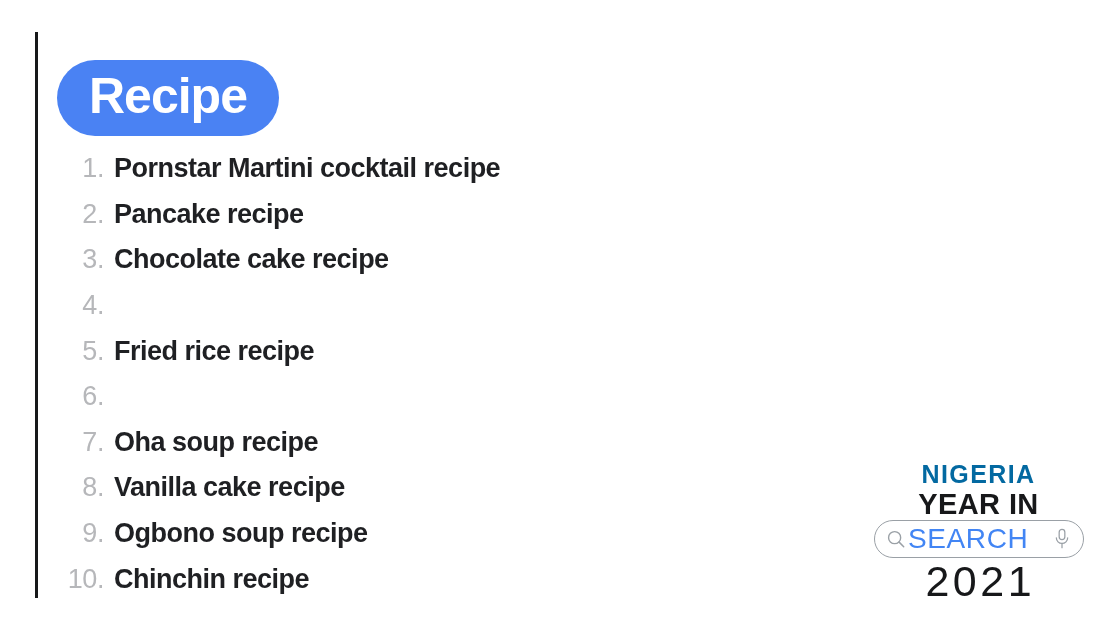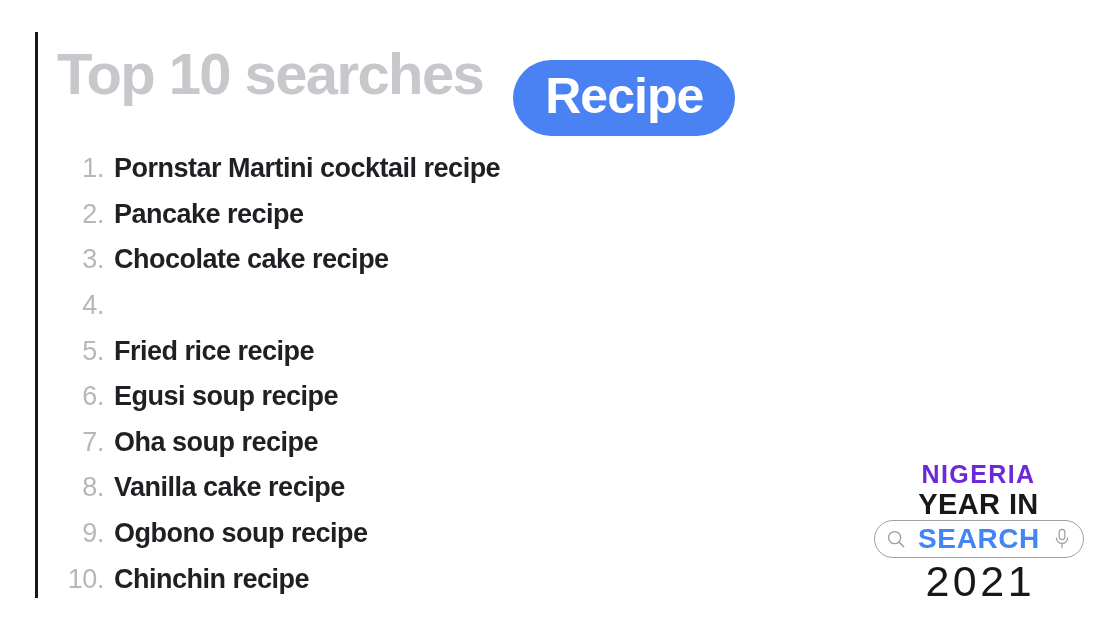--- a/index.html
+++ b/index.html
@@ -110,21 +110,21 @@
     height: 132px;
   }
   #brand-country {
     position: absolute;
     left: 0;
     top: 0;
     width: 225px;
     text-align: center;
     font-size: 25px;
     font-weight: 700;
-    color: #6d28d9;
+    color: #0369a1;
     letter-spacing: 1.4px;
     line-height: 1;
   }
   #brand-yearin {
     position: absolute;
     left: 0;
     top: 28px;
     width: 225px;
     text-align: center;
     font-size: 29px;
@@ -143,26 +143,26 @@
     border-radius: 20px;
     background: #ffffff;
     box-sizing: border-box;
     display: flex;
     align-items: center;
     justify-content: space-between;
     padding: 0 9px;
   }
   #brand-search-label {
     font-size: 28px;
-    font-weight: 700;
+    font-weight: 400;
     color: #4285f4;
     letter-spacing: 0.6px;
     line-height: 1;
     flex: 1;
-    text-align: center;
+    text-align: left;
   }
   .pill-icon {
     flex: 0 0 auto;
     display: flex;
     align-items: center;
     justify-content: center;
     width: 24px;
     height: 26px;
   }
   #brand-year {
@@ -180,21 +180,20 @@
   }
 </style>
 </head>
 <body>
 
 <div id="card">
 
   <div id="accent-rule"></div>
 
   <div id="heading-row">
-    <div id="heading-title">Top 10 searches</div>
     <div id="category-pill">
       <span id="category-pill-label">Recipe</span>
     </div>
   </div>
 
   <div id="search-list">
       <div class="list-row">
         <span class="rank-number">1.</span>
         <span class="rank-label">Pornstar Martini cocktail recipe</span>
       </div>
@@ -208,21 +207,20 @@
       </div>
       <div class="list-row">
         <span class="rank-number">4.</span>
       </div>
       <div class="list-row">
         <span class="rank-number">5.</span>
         <span class="rank-label">Fried rice recipe</span>
       </div>
       <div class="list-row">
         <span class="rank-number">6.</span>
-        <span class="rank-label">Egusi soup recipe</span>
       </div>
       <div class="list-row">
         <span class="rank-number">7.</span>
         <span class="rank-label">Oha soup recipe</span>
       </div>
       <div class="list-row">
         <span class="rank-number">8.</span>
         <span class="rank-label">Vanilla cake recipe</span>
       </div>
       <div class="list-row">

